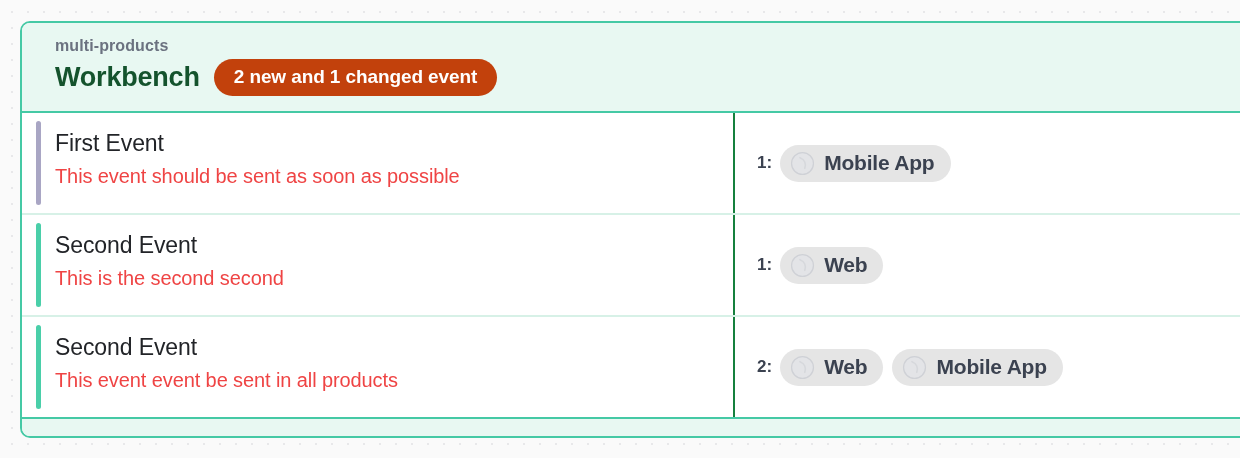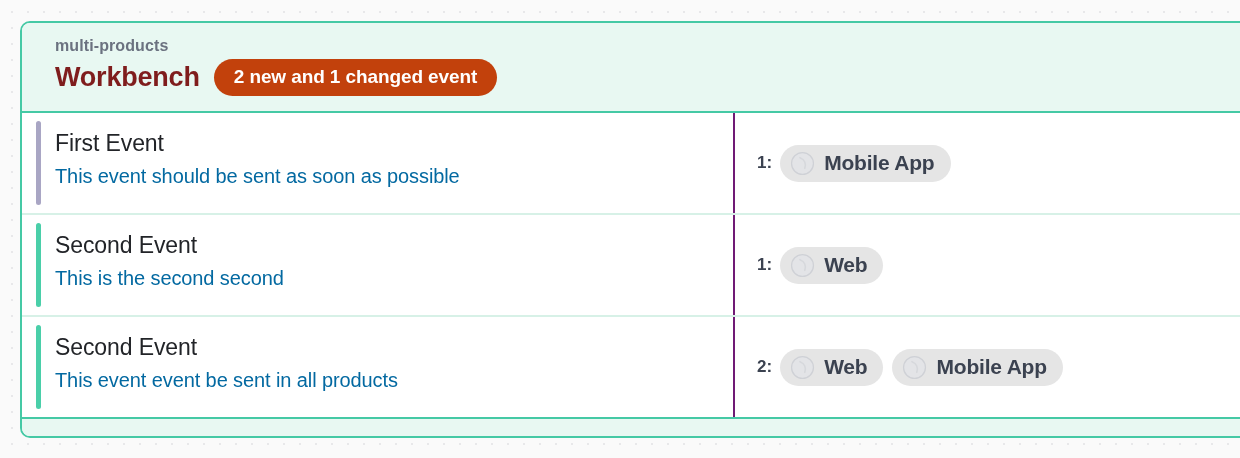--- a/index.html
+++ b/index.html
@@ -49,21 +49,21 @@
     margin: 0 0 2px 0;
   }
   .title-row {
     display: flex;
     align-items: center;
     gap: 14px;
   }
   .workbench-title {
     font-size: 27px;
     font-weight: bold;
-    color: #7f1d1d;
+    color: #14532d;
     line-height: 1.15;
     letter-spacing: -0.2px;
   }
   .header-pill {
     display: inline-flex;
     align-items: center;
     background: #c2410c;
     color: #ffffff;
     font-size: 19px;
     font-weight: bold;
@@ -99,32 +99,32 @@
     width: 5px;
     height: 84px;
     border-radius: 3px;
   }
 
   .name-cell {
     flex: 0 0 680px;
     width: 680px;
     box-sizing: border-box;
     padding: 16px 16px 0 0;
-    border-right: 2px solid #701a75;
+    border-right: 2px solid #15803d;
   }
   .event-title {
     font-size: 23px;
     color: #222428;
     line-height: 1.3;
     margin-bottom: 4px;
     letter-spacing: -0.1px;
   }
   .event-desc {
     font-size: 20px;
-    color: #0369a1;
+    color: #ef4444;
     line-height: 1.3;
     letter-spacing: -0.1px;
   }
 
   .products-cell {
     flex: 0 0 508px;
     width: 508px;
     box-sizing: border-box;
     display: flex;
     align-items: center;

